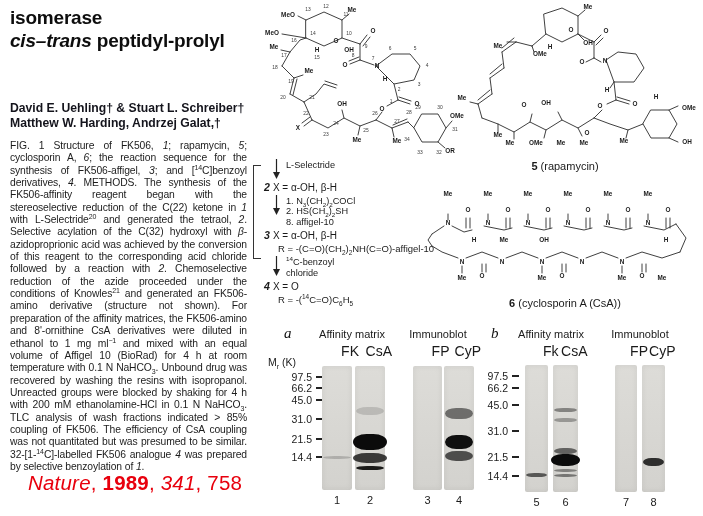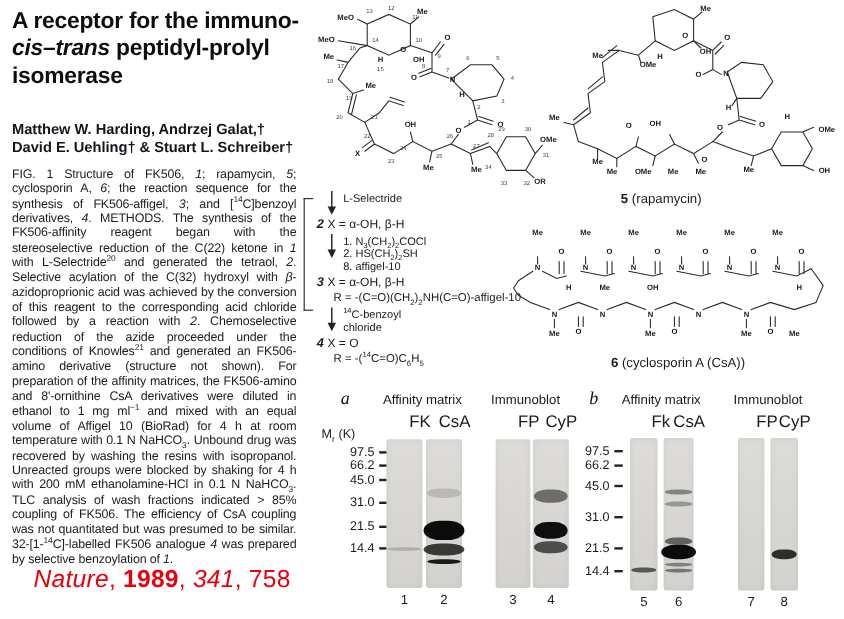--- a/index.html
+++ b/index.html
@@ -44,27 +44,26 @@
   .gel-band{position:absolute;left:1px;right:1px;background:#050505;border-radius:40%/50%;filter:blur(0.4px);}
   .gel-band.wide{left:-2px;right:-2px;}
   .gel-lane-num{width:20px;text-align:center;font-size:11px;color:#1a1a1a;}
 </style>
 </head>
 <body>
 
 <div class="page">
 
   <div class="abs title">
-    <div>A receptor for the immuno-</div>
+    <div>isomerase</div>
     <div><i>cis–trans</i> peptidyl-prolyl</div>
-    <div>isomerase</div>
   </div>
   <div class="abs authors">
+    <div>David E. Uehling† &amp; Stuart L. Schreiber†</div>
     <div>Matthew W. Harding, Andrzej Galat,†</div>
-    <div>David E. Uehling† &amp; Stuart L. Schreiber†</div>
   </div>
   <div class="abs caption">FIG. 1 Structure of FK506, <i>1</i>; rapamycin, <i>5</i>; cyclosporin A, <i>6</i>; the reaction sequence for the synthesis of FK506-affigel, <i>3</i>; and [<sup>14</sup>C]benzoyl derivatives, <i>4</i>. METHODS. The synthesis of the FK506-affinity reagent began with the stereoselective reduction of the C(22) ketone in <i>1</i> with L-Selectride<sup>20</sup> and generated the tetraol, <i>2</i>. Selective acylation of the C(32) hydroxyl with <i>β</i>-azidoproprionic acid was achieved by the conversion of this reagent to the corresponding acid chloride followed by a reaction with <i>2</i>. Chemoselective reduction of the azide proceeded under the conditions of Knowles<sup>21</sup> and generated an FK506-amino derivative (structure not shown). For preparation of the affinity matrices, the FK506-amino and 8'-ornithine CsA derivatives were diluted in ethanol to 1 mg ml<sup>−1</sup> and mixed with an equal volume of Affigel 10 (BioRad) for 4 h at room temperature with 0.1 N NaHCO<sub>3</sub>. Unbound drug was recovered by washing the resins with isopropanol. Unreacted groups were blocked by shaking for 4 h with 200 mM ethanolamine-HCl in 0.1 N NaHCO<sub>3</sub>. TLC analysis of wash fractions indicated &gt; 85% coupling of FK506. The efficiency of CsA coupling was not quantitated but was presumed to be similar. 32-[1-<sup>14</sup>C]-labelled FK506 analogue <i>4</i> was prepared by selective benzoylation of <i>1</i>.</div>
   <div class="abs citation" style="color: rgb(232, 0, 13); text-align: right;"><i>Nature</i>, <b>1989</b>, <i>341</i>, 758</div>
 
   <svg class="structure" style="left:246px;top:2px" width="218" height="158" viewBox="0 0 218 158">
     <path d="M60,18 L78,10 L96,18 L96,36 L78,44 L60,36 Z"></path>
     <path d="M52,14 L60,18 M96,18 L103,12 M36,32 L60,36"></path>
     <path d="M96,36 L114,42 M114,42 L121,33 M117,44 L124,35"></path>
     <path d="M114,42 L114,58 M114,58 L104,62 M113,55 L103,59 M114,58 L128,63"></path>
     <path d="M130,64 L146,52 L164,52 L174,64 L168,78 L148,82 L130,64"></path>
@@ -165,21 +164,21 @@
       <text x="66" y="143" class="atom">Me</text>
       <text x="92" y="143" class="atom">OMe</text>
       <text x="117" y="143" class="atom">Me</text>
       <text x="140" y="143" class="atom">Me</text>
       <text x="143" y="133" class="atom">O</text>
       <text x="180" y="141" class="atom">Me</text>
       <text x="212" y="97" class="atom">H</text>
       <text x="245" y="108" class="atom">OMe</text>
       <text x="243" y="142" class="atom">OH</text>
     </svg>
-  <div class="abs struct-caption" style="left:471px;top:160px;width:160px"><b>5</b> (rapamycin)</div>
+  <div class="abs struct-caption" style="left:485px;top:160px;width:160px"><b>5</b> (rapamycin)</div>
 
   <div class="abs scheme">
     <div class="scheme-bracket"></div>
     <div>
         <div class="scheme-arrow">
           <svg width="9" height="20">
             <line x1="4.5" y1="0" x2="4.5" y2="14" stroke="#222" stroke-width="1.2"></line>
             <path d="M1,13 L4.5,20 L8,13 Z" fill="#222"></path>
           </svg>
           <span class="reagents">

